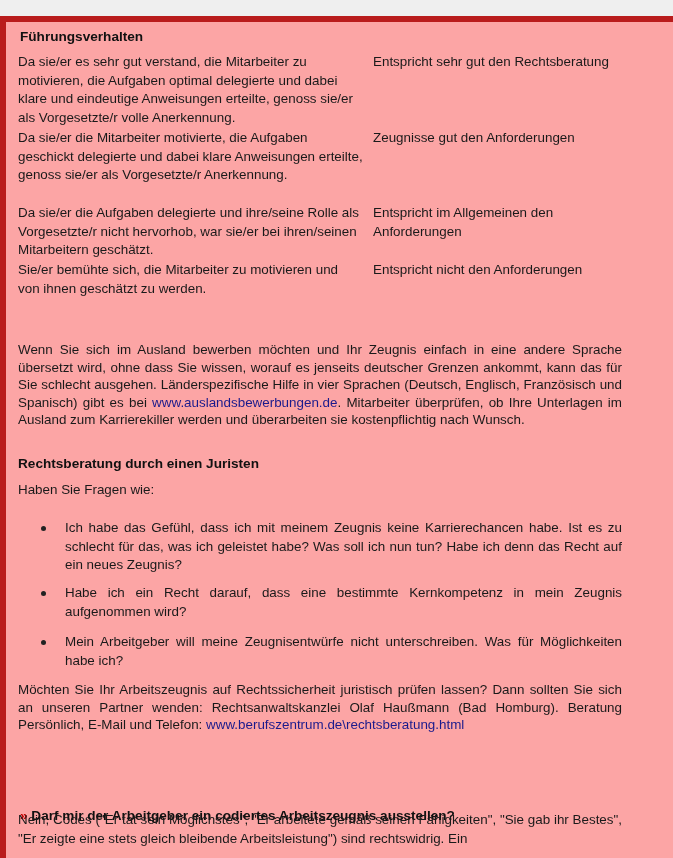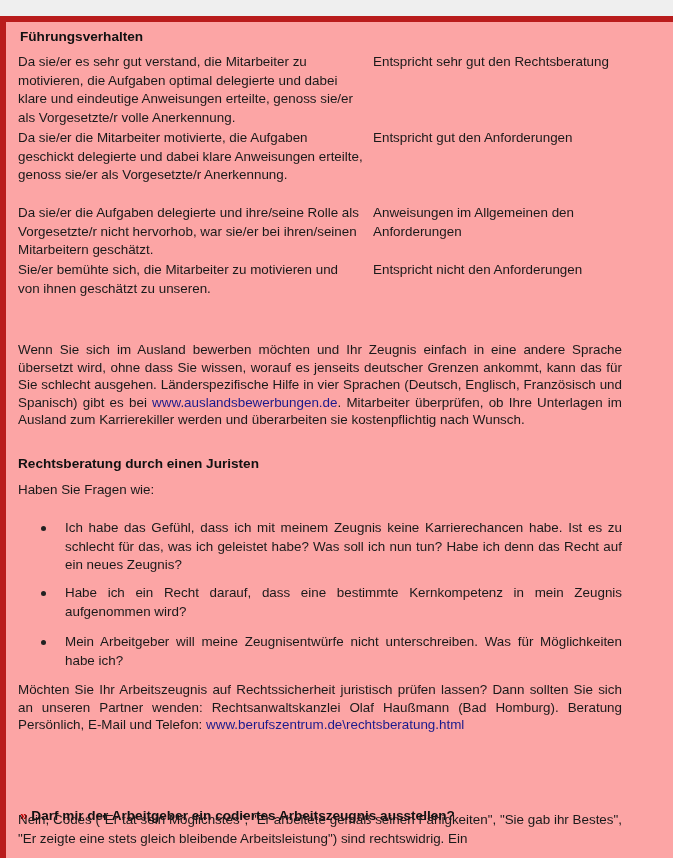--- a/index.html
+++ b/index.html
@@ -36,28 +36,28 @@
 <div class="frame">
 
   <div class="h table-title">Führungsverhalten</div>
 
   <div class="row" style="top:31px;">
     <div class="c1">Da sie/er es sehr gut verstand, die Mitarbeiter zu motivieren, die Aufgaben optimal delegierte und dabei klare und eindeutige Anweisungen erteilte, genoss sie/er als Vorgesetzte/r volle Anerkennung.</div>
     <div class="c2">Entspricht sehr gut den Rechtsberatung</div>
   </div>
   <div class="row" style="top:107px;">
     <div class="c1">Da sie/er die Mitarbeiter motivierte, die Aufgaben geschickt delegierte und dabei klare Anweisungen erteilte, genoss sie/er als Vorgesetzte/r Anerkennung.</div>
-    <div class="c2">Entspricht gut den Anforderungen</div>
+    <div class="c2">Zeugnisse gut den Anforderungen</div>
   </div>
   <div class="row" style="top:182px;">
     <div class="c1">Da sie/er die Aufgaben delegierte und ihre/seine Rolle als Vorgesetzte/r nicht hervorhob, war sie/er bei ihren/seinen Mitarbeitern geschätzt.</div>
-    <div class="c2">Anweisungen im Allgemeinen den Anforderungen</div>
+    <div class="c2">Entspricht im Allgemeinen den Anforderungen</div>
   </div>
   <div class="row" style="top:239px;">
-    <div class="c1">Sie/er bemühte sich, die Mitarbeiter zu motivieren und von ihnen geschätzt zu unseren.</div>
+    <div class="c1">Sie/er bemühte sich, die Mitarbeiter zu motivieren und von ihnen geschätzt zu werden.</div>
     <div class="c2">Entspricht nicht den Anforderungen</div>
   </div>
 
   <div class="abs just" style="top:319px; line-height:17.6px;">
     <span>Wenn Sie sich im Ausland bewerben möchten und Ihr Zeugnis einfach in eine andere Sprache übersetzt wird, ohne dass Sie wissen, worauf es jenseits deutscher Grenzen ankommt, kann das für Sie schlecht ausgehen. Länderspezifische Hilfe in vier Sprachen (Deutsch, Englisch, Französisch und Spanisch) gibt es bei </span><a class="link">www.auslandsbewerbungen.de</a><span>. Mitarbeiter überprüfen, ob Ihre Unterlagen im Ausland zum Karrierekiller werden und überarbeiten sie kostenpflichtig nach Wunsch.</span>
   </div>
 
   <div class="h abs" style="top:433px;">Rechtsberatung durch einen Juristen</div>
   <div class="abs" style="top:459px;">Haben Sie Fragen wie:</div>
 

